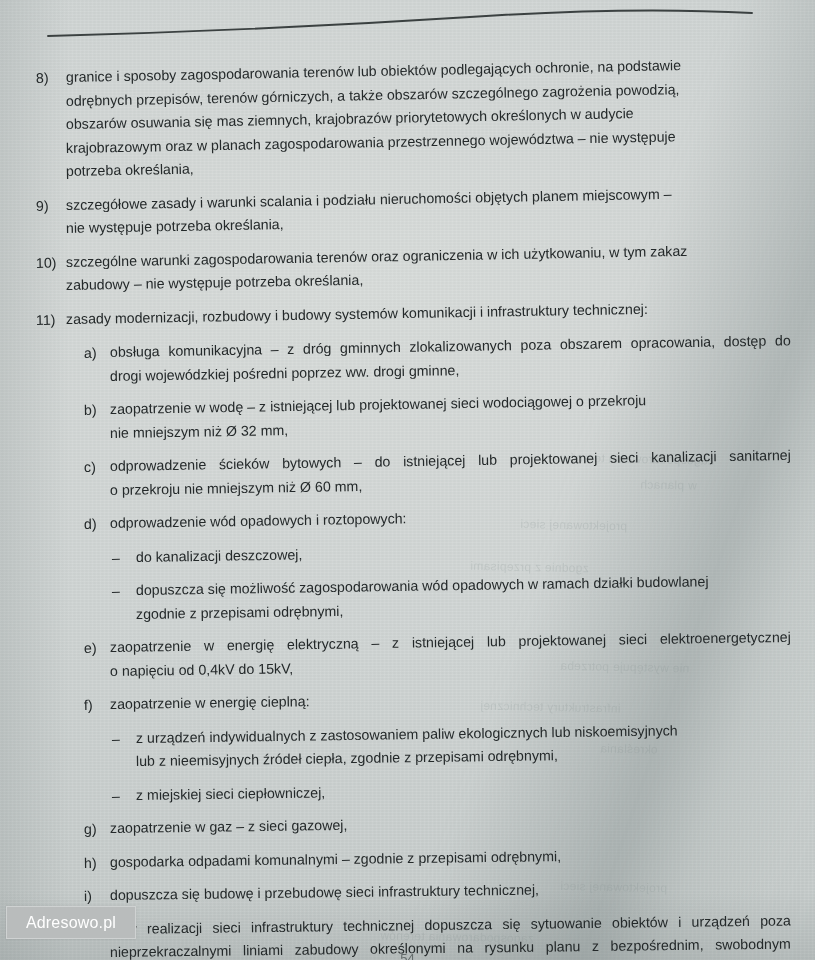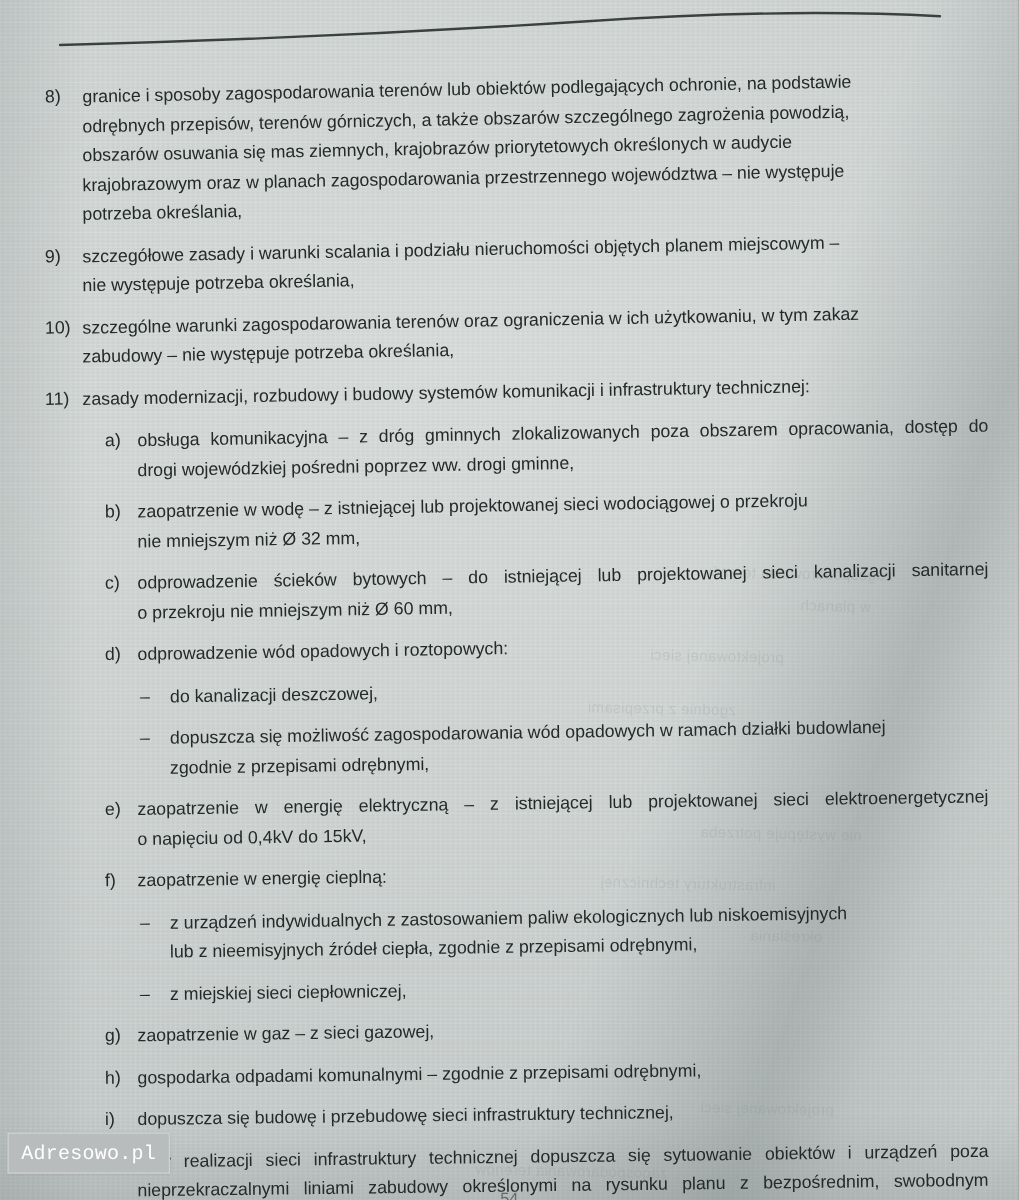--- a/index.html
+++ b/index.html
@@ -115,21 +115,21 @@
     width: 128px;
     height: 31px;
     background: #b9bcbc;
     border: 1px solid #cfd2d2;
     display: flex;
     align-items: center;
     justify-content: center;
     box-shadow: 0 0 2px rgba(0,0,0,.12);
   }
   #watermark span {
-    font-family: Liberation Mono, monospace;
+    font-family: Liberation Sans, sans-serif;
     font-size: 16px;
     color: #ffffff;
     letter-spacing: .2px;
   }
 
   
   #page-number {
     position: absolute;
     left: 0; right: 0;
     bottom: -6px;

